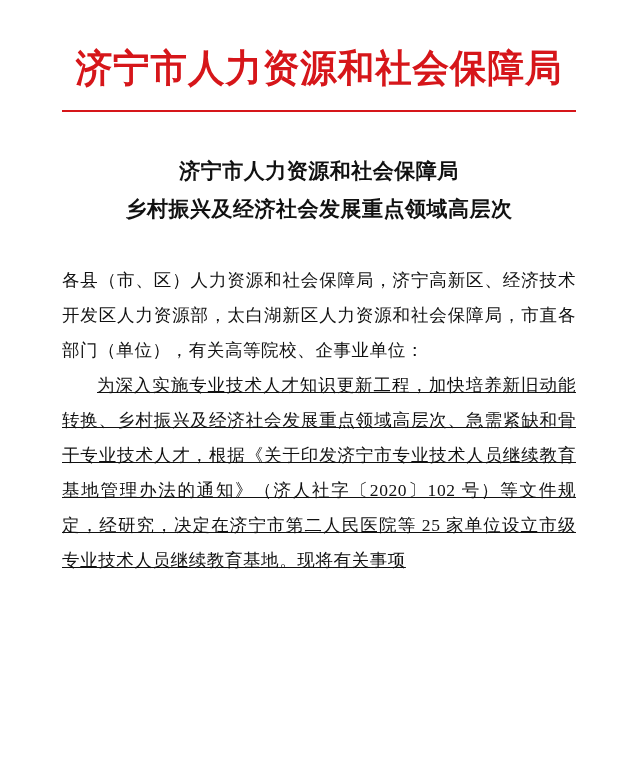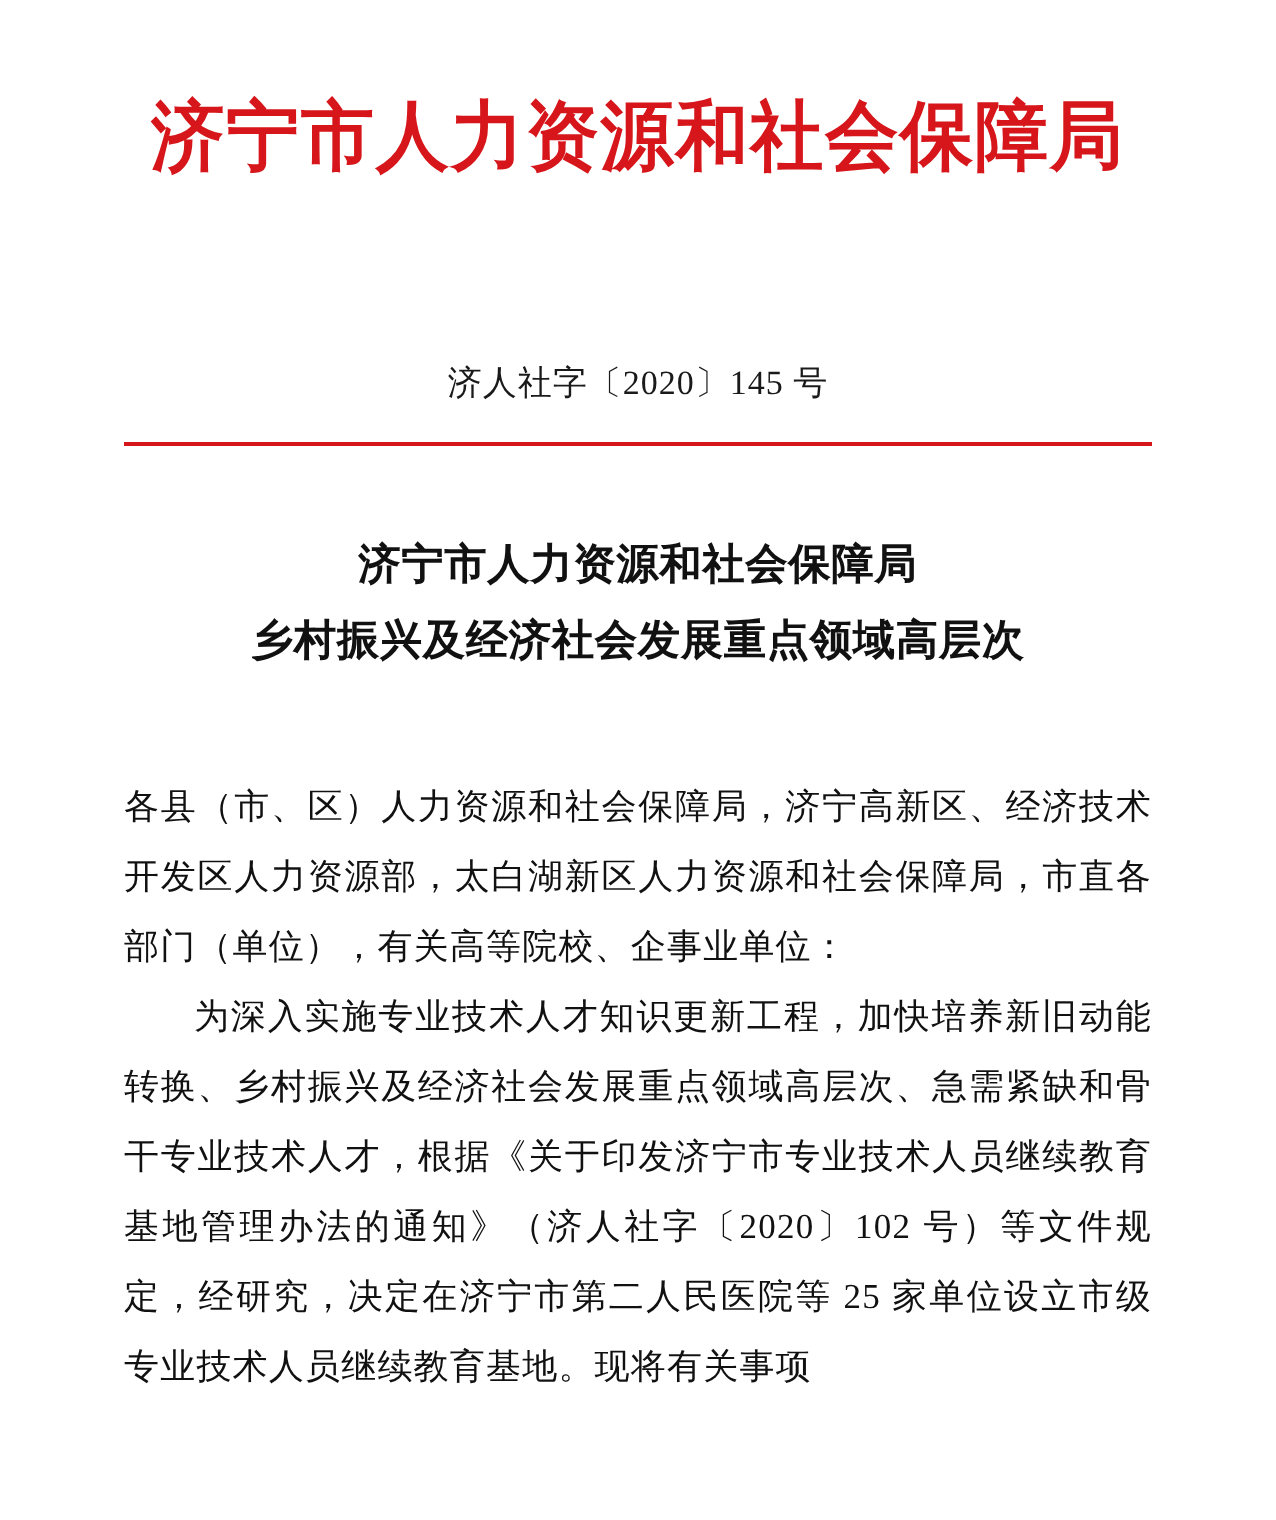--- a/index.html
+++ b/index.html
@@ -54,46 +54,46 @@
     font-weight: bold;
     font-size: 21px;
     line-height: 1.85;
     color: #111111;
     letter-spacing: 0.5px;
   }
   .title-line {
     display: block;
   }
   .body-block {
-    margin-top: 46px;
+    margin-top: 34px;
     font-size: 17.5px;
     line-height: 2.0;
     letter-spacing: 0.6px;
     text-align: justify;
     text-justify: inter-ideograph;
     color: #111111;
   }
   .body-para {
     margin: 0;
   }
   .body-para + .body-para {
     margin-top: 0;
+    text-decoration: underline;
   }
   .indent {
     text-indent: 2em;
   }
 </style>
 </head>
 <body>
 
 <div class="page">
 
   <div class="masthead">济宁市人力资源和社会保障局</div>
 
-  <div class="doc-number">济人社字〔2020〕145 号</div>
 
   <div class="red-rule"></div>
 
   <div class="title-block">
     <span class="title-line">济宁市人力资源和社会保障局</span>
     <span class="title-line">乡村振兴及经济社会发展重点领域高层次</span>
   </div>
 
   <div class="body-block">
     <p class="body-para">各县（市、区）人力资源和社会保障局，济宁高新区、经济技术开发区人力资源部，太白湖新区人力资源和社会保障局，市直各部门（单位），有关高等院校、企事业单位：</p>

